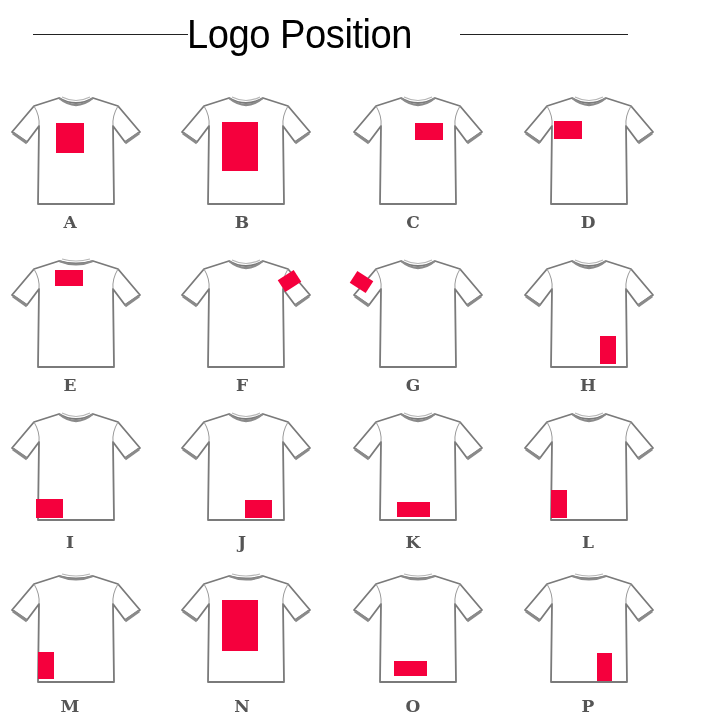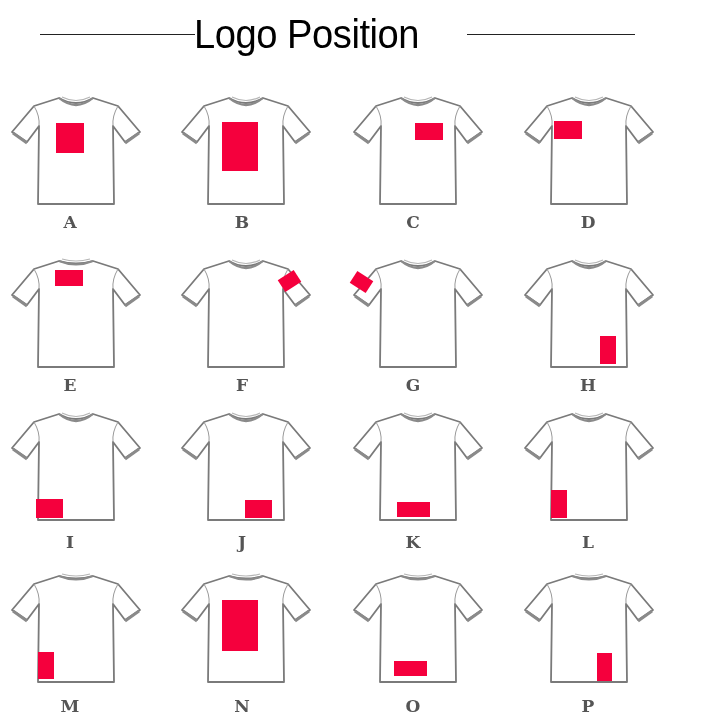--- a/index.html
+++ b/index.html
@@ -1,17 +1,17 @@
 <!DOCTYPE html>
 <html><head>
 <meta charset="utf-8">
 <style>
   html, body { margin:0; padding:0; background:#ffffff; }
   body { width:722px; height:722px; position:relative; overflow:hidden; font-family:"Liberation Sans", sans-serif; }
-  .title-wrap { position:absolute; left:7px; top:0; width:638px; height:70px; }
+  .title-wrap { position:absolute; left:0; top:0; width:638px; height:70px; }
   .title-line { position:absolute; top:34px; height:1px; background:#222; }
   .title-text { position:absolute; top:9px; left:187px; font-size:41px; color:#000; line-height:50px; letter-spacing:-0.5px; font-family:"Liberation Sans", sans-serif; transform:scaleX(0.93); transform-origin:left top; white-space:nowrap; }
   .cell { position:absolute; width:170px; height:160px; }
   .logo { position:absolute; background:#f5003d; }
   .label { position:absolute; width:40px; text-align:center; font-family:"DejaVu Serif", serif; font-weight:bold; font-size:17px; color:#555; }
 </style>
 </head>
 <body>
 
 <div class="title-wrap">

